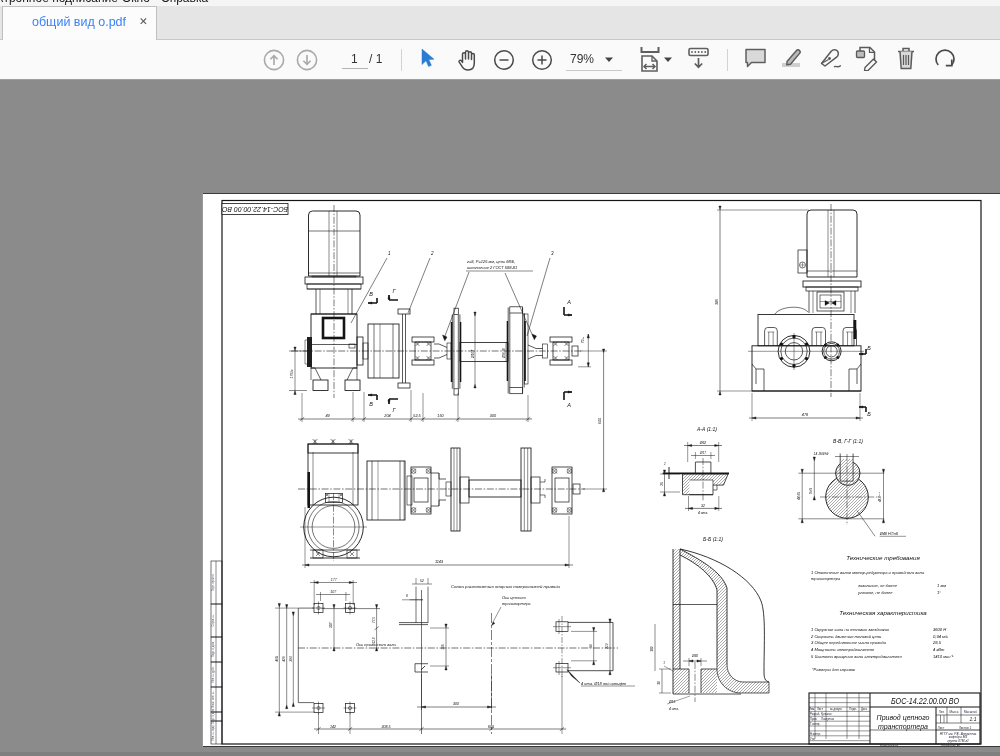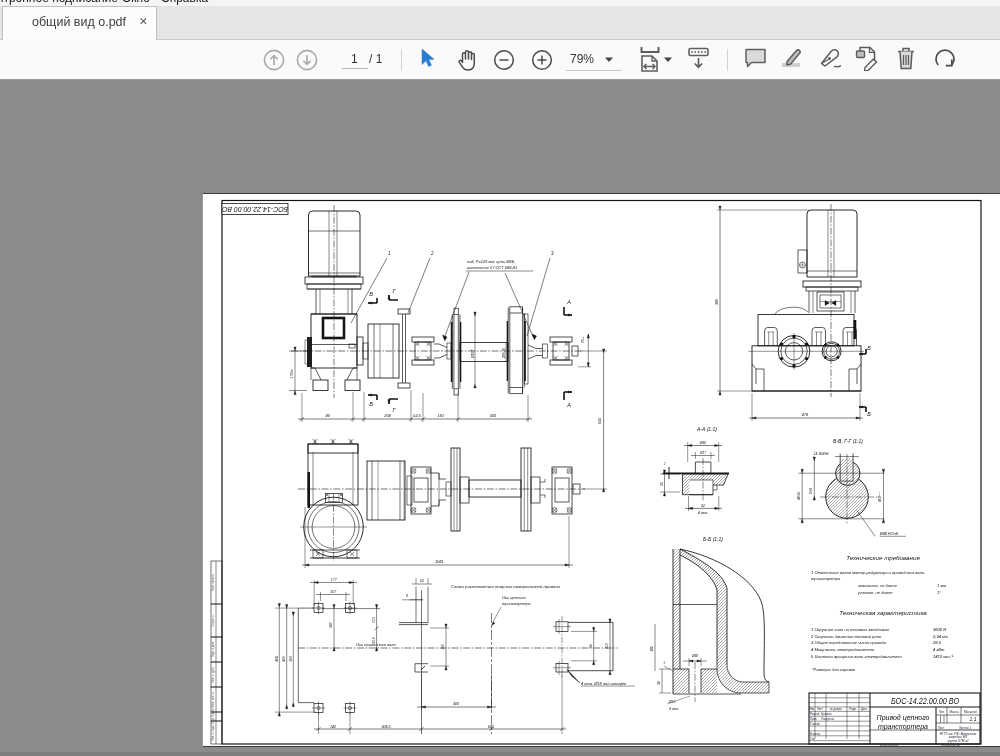--- a/index.html
+++ b/index.html
@@ -1,21 +1,21 @@
 <!DOCTYPE html>
 <html><head>
 <meta charset="utf-8">
 <style>
   html,body{margin:0;padding:0;}
   body{font-family:"Liberation Sans", sans-serif; width:1000px; height:756px; overflow:hidden; position:relative; background:#8b8b8b;}
   #menubar{position:absolute; left:0; top:0; width:1000px; height:6px; background:#f5f5f5; overflow:hidden; z-index:5;}
   #menubar .mtext{position:absolute; top:-9px; font-size:12px; color:#1a1a1a; white-space:pre;}
   #tabbar{position:absolute; left:0; top:6px; width:1000px; height:33px; background:#e5e5e5; border-bottom:1px solid #c8c8c8; z-index:4;}
   #tab{position:absolute; left:2px; top:0px; width:155px; height:34px; background:#fcfcfc; border:1px solid #c0c0c0; border-bottom:none; box-sizing:border-box;}
-  #tab .ttext{position:absolute; left:29px; top:8px; font-size:12.5px; color:#404040;}
+  #tab .ttext{position:absolute; left:29px; top:8px; font-size:12.5px; color:#3b82f6;}
   #tab .tclose{position:absolute; left:136px; top:8px; font-size:10.5px; color:#555;}
   #toolbar{position:absolute; left:0; top:40px; width:1000px; height:39px; background:#fafafa; border-bottom:1px solid #9e9e9e; z-index:4;}
   .ticon{position:absolute; top:0;}
   .tsep{position:absolute; top:9px; width:1px; height:22px; background:#d2d2d2;}
   .ttext2{position:absolute; font-size:12px; color:#333;}
   #docarea{position:absolute; left:0; top:80px; width:1000px; height:670px; background:#8b8b8b;}
   #botbar{position:absolute; left:0; top:752px; width:1000px; height:4px; background:#7f7f7f;}
   #page{position:absolute; left:203px; top:193px; width:904px; height:552px; background:#ffffff; border-top:1px solid #3c3c3c; border-bottom:1px solid #383838; box-shadow:-1px 0 0 #9a9a9a, 1px 0 0 #6a6a6a; overflow:hidden;}
   #page svg{display:block;}
 </style>

